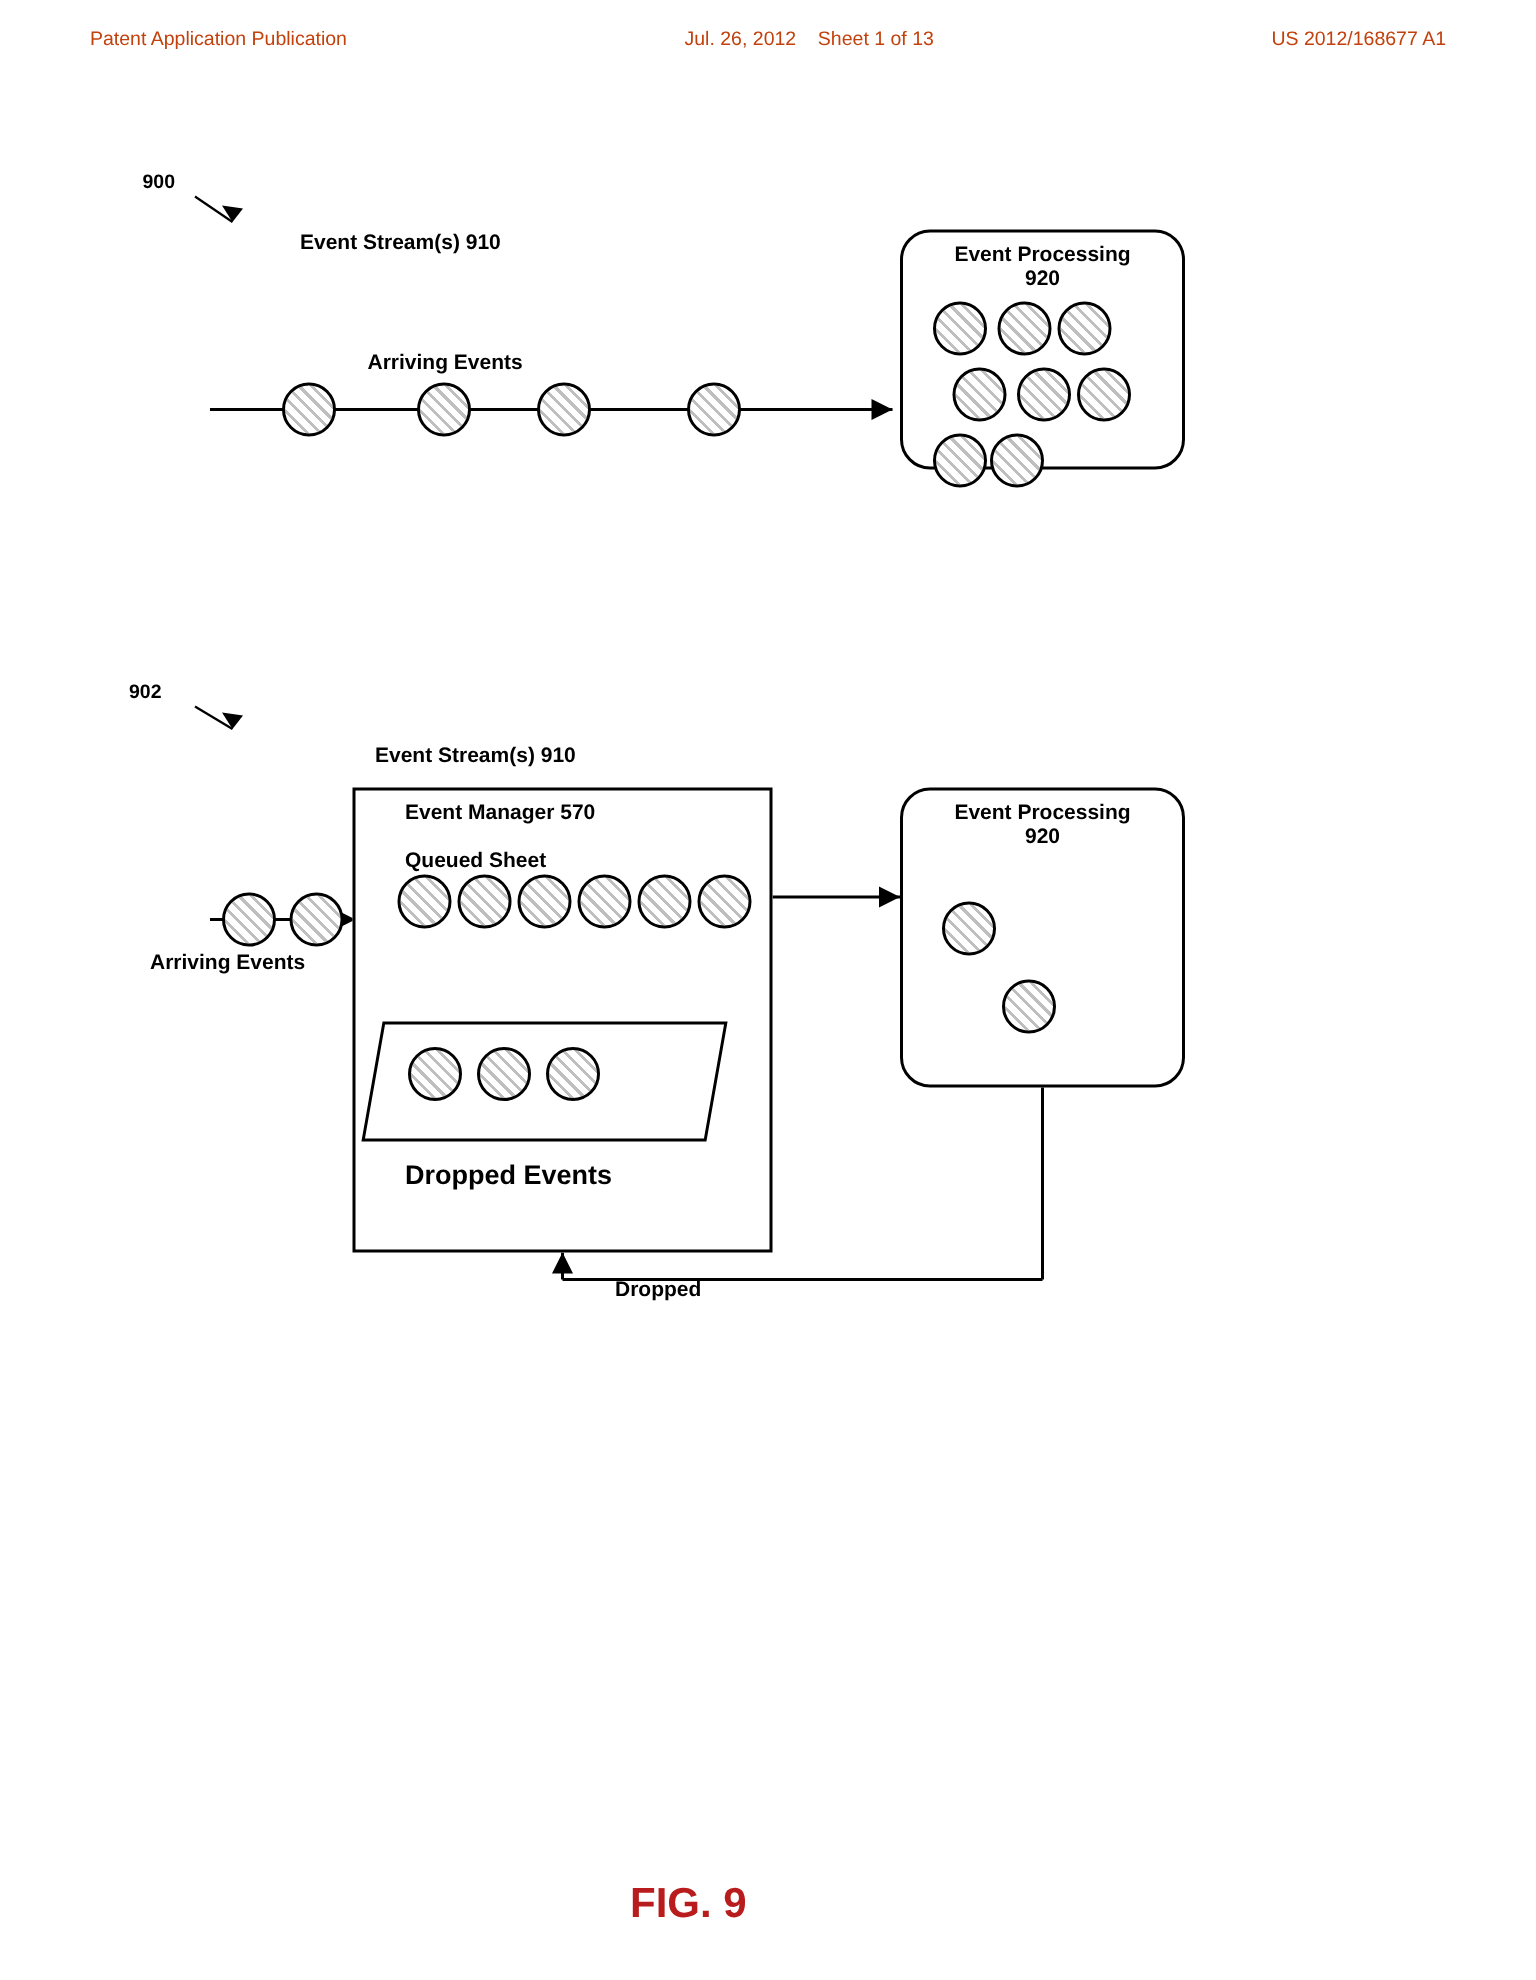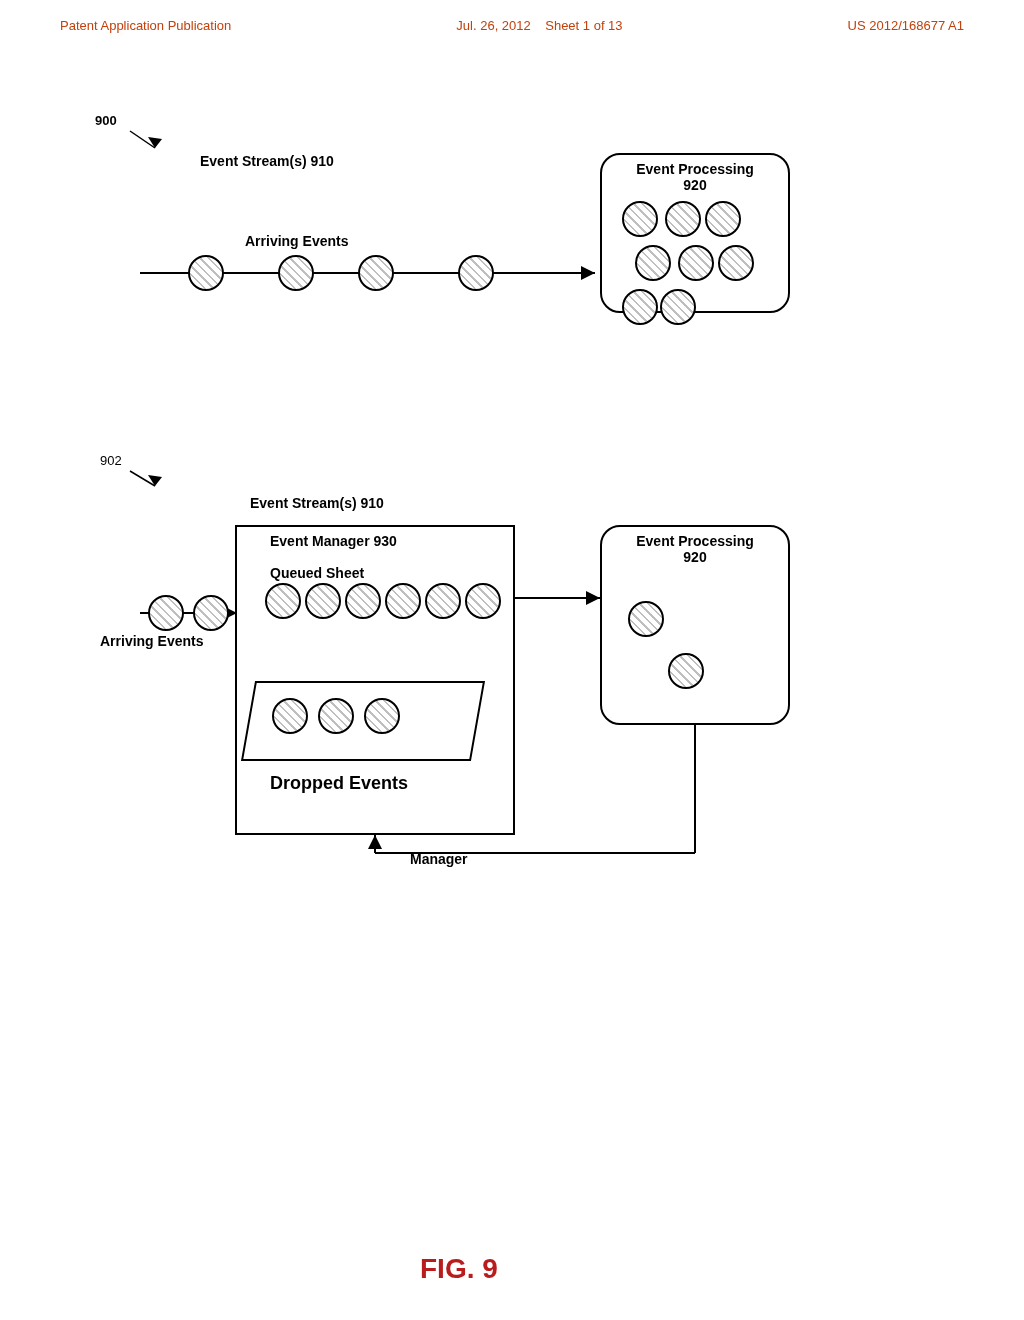--- a/index.html
+++ b/index.html
@@ -100,24 +100,24 @@
       font-size: 14px;
       font-weight: bold;
       color: #000;
       text-align: center;
       width: 150px;
     }
 
     
     .label-902 {
       position: absolute;
-      left: 100px;
+      left: 86px;
       top: 400px;
       font-size: 13px;
-      font-weight: normal;
+      font-weight: bold;
       color: #000;
     }
 
     .event-stream-label-bot {
       position: absolute;
       left: 250px;
       top: 442px;
       font-size: 14px;
       font-weight: bold;
       color: #000;
@@ -296,21 +296,21 @@
   <div class="event-circle" style="left:678px; top:192px;"></div>
   <div class="event-circle" style="left:718px; top:192px;"></div>
   <div class="event-circle" style="left:622px; top:236px;"></div>
   <div class="event-circle" style="left:660px; top:236px;"></div>
 
   <div class="label-902">902</div>
 
   <div class="event-stream-label-bot">Event Stream(s) 910</div>
 
   <div class="em-box"></div>
-  <div class="em-box-label">Event Manager 930</div>
+  <div class="em-box-label">Event Manager 570</div>
   <div class="queued-events-label">Queued Sheet</div>
 
   <div class="event-circle" style="left:148px; top:542px;"></div>
   <div class="event-circle" style="left:193px; top:542px;"></div>
 
   <div class="arriving-events-bot">Arriving
 Events</div>
 
   <div class="event-circle" style="left:265px; top:530px;"></div>
   <div class="event-circle" style="left:305px; top:530px;"></div>
@@ -326,17 +326,17 @@
   <div class="event-circle" style="left:364px; top:645px;"></div>
 
   <div class="dropped-events-label">Dropped Events</div>
 
   <div class="ep-box-bot"></div>
   <div class="ep-box-bot-label" style="font-size:14px; font-weight:bold;">Event Processing<br>920</div>
 
   <div class="event-circle" style="left:628px; top:548px;"></div>
   <div class="event-circle" style="left:668px; top:600px;"></div>
 
-  <div class="feedback-label">Manager</div>
+  <div class="feedback-label">Dropped</div>
 
   <div class="fig-label">FIG. 9</div>
 
 </div>
 
 </body></html>

